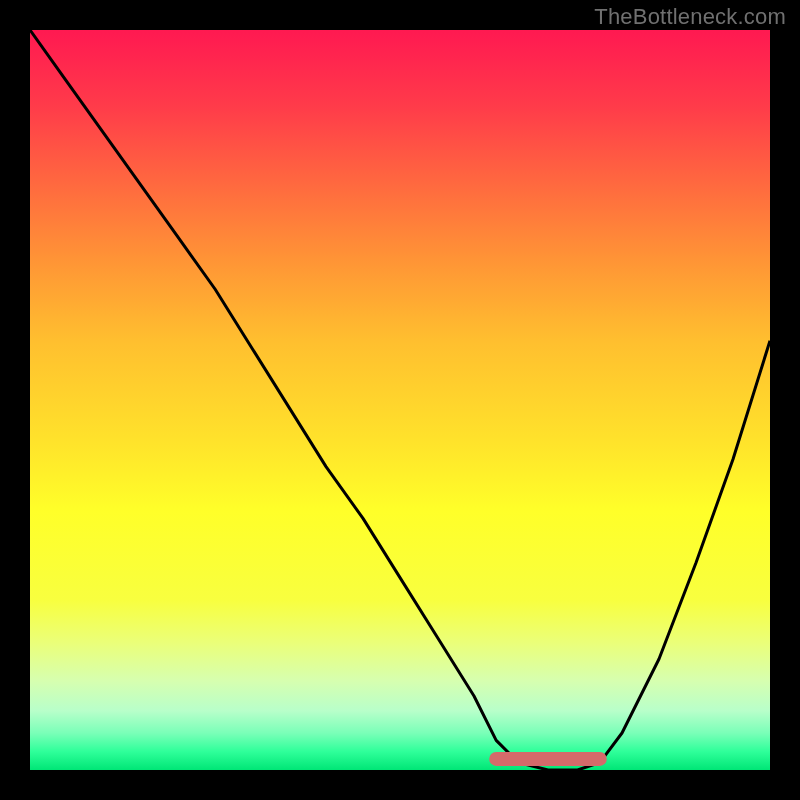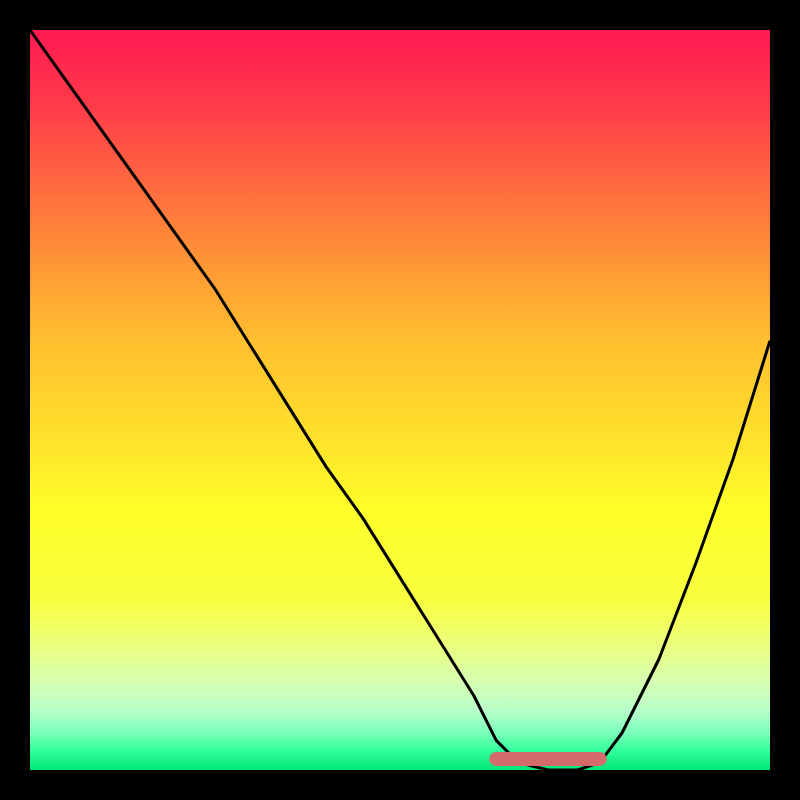--- a/index.html
+++ b/index.html
@@ -54,20 +54,21 @@
   svg {
     position: absolute;
     top: 0;
     left: 0;
   }
 </style>
 </head>
 <body>
 
 <div class="frame">
+  <div class="watermark">TheBottleneck.com</div>
   <div class="plot">
     <svg width="740" height="740" viewBox="0 0 740 740">
       <g id="curve-group">
           <path d="M0.0 0.0 L37.0 51.8 L74.0 103.6 L111.0 155.4 L148.0 207.2 L185.0 259.0 L222.0 318.2 L259.0 377.4 L296.0 436.6 L333.0 488.4 L370.0 547.6 L407.0 606.8 L444.0 666.0 L466.2 710.4 L488.4 732.6 L518.0 740.0 L547.6 740.0 L569.8 732.6 L592.0 703.0 L629.0 629.0 L666.0 532.8 L703.0 429.2 L740.0 310.8" fill="none" stroke="#000000" stroke-width="3" stroke-linejoin="round"></path>
         </g>
       <g id="band-group">
           <path d="M466.2 728.9 L569.8 728.9" fill="none" stroke="#d46a6a" stroke-width="14" stroke-linecap="round"></path>
         </g>
     </svg>
   </div>

